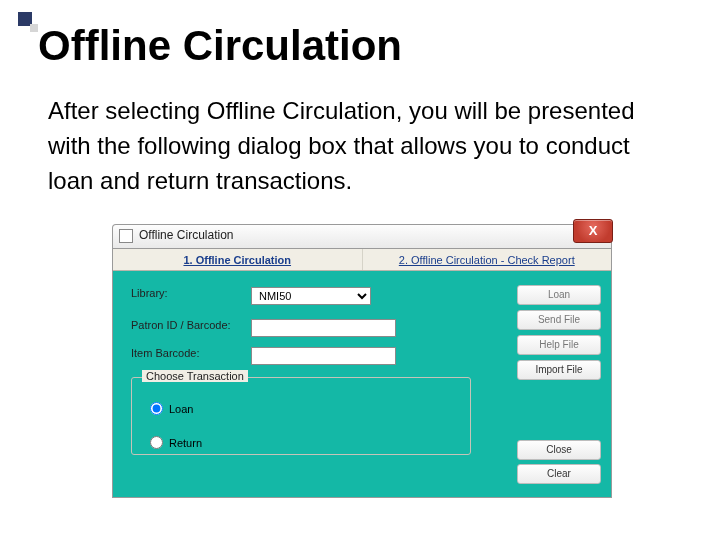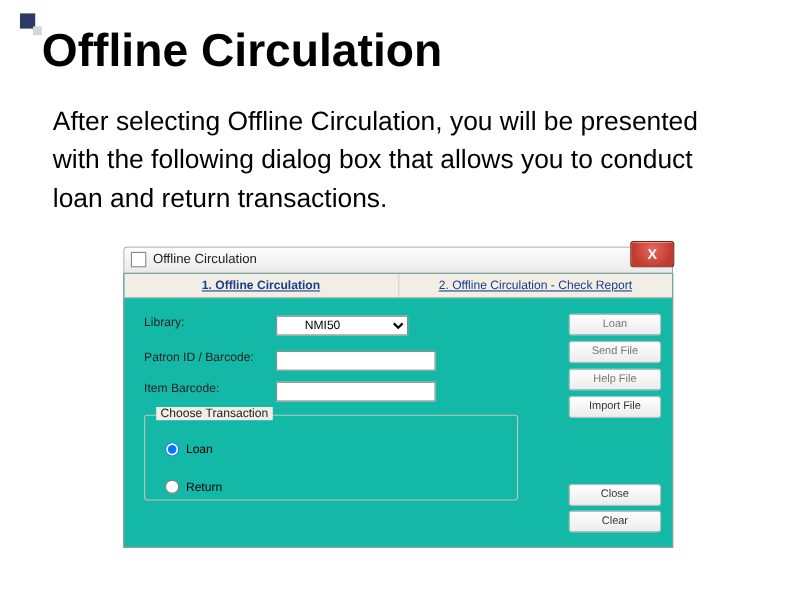--- a/index.html
+++ b/index.html
@@ -119,21 +119,21 @@
   .row .lbl {
     width: 120px;
     font-size: 11px;
     color: #222;
   }
   .row select, .row input[type=text] {
     height: 18px;
     font-size: 11px;
     border: 1px solid #8a8a8a;
     background: #fff;
-    padding: 0 21px;
+    padding: 0 3px;
   }
   .row select { width: 120px; }
   .row input[type=text] { width: 145px; }
   .fieldset {
     position: absolute;
     left: 18px;
     top: 128px;
     width: 340px;
     height: 78px;
     border: 1px solid #c6c3b8;

